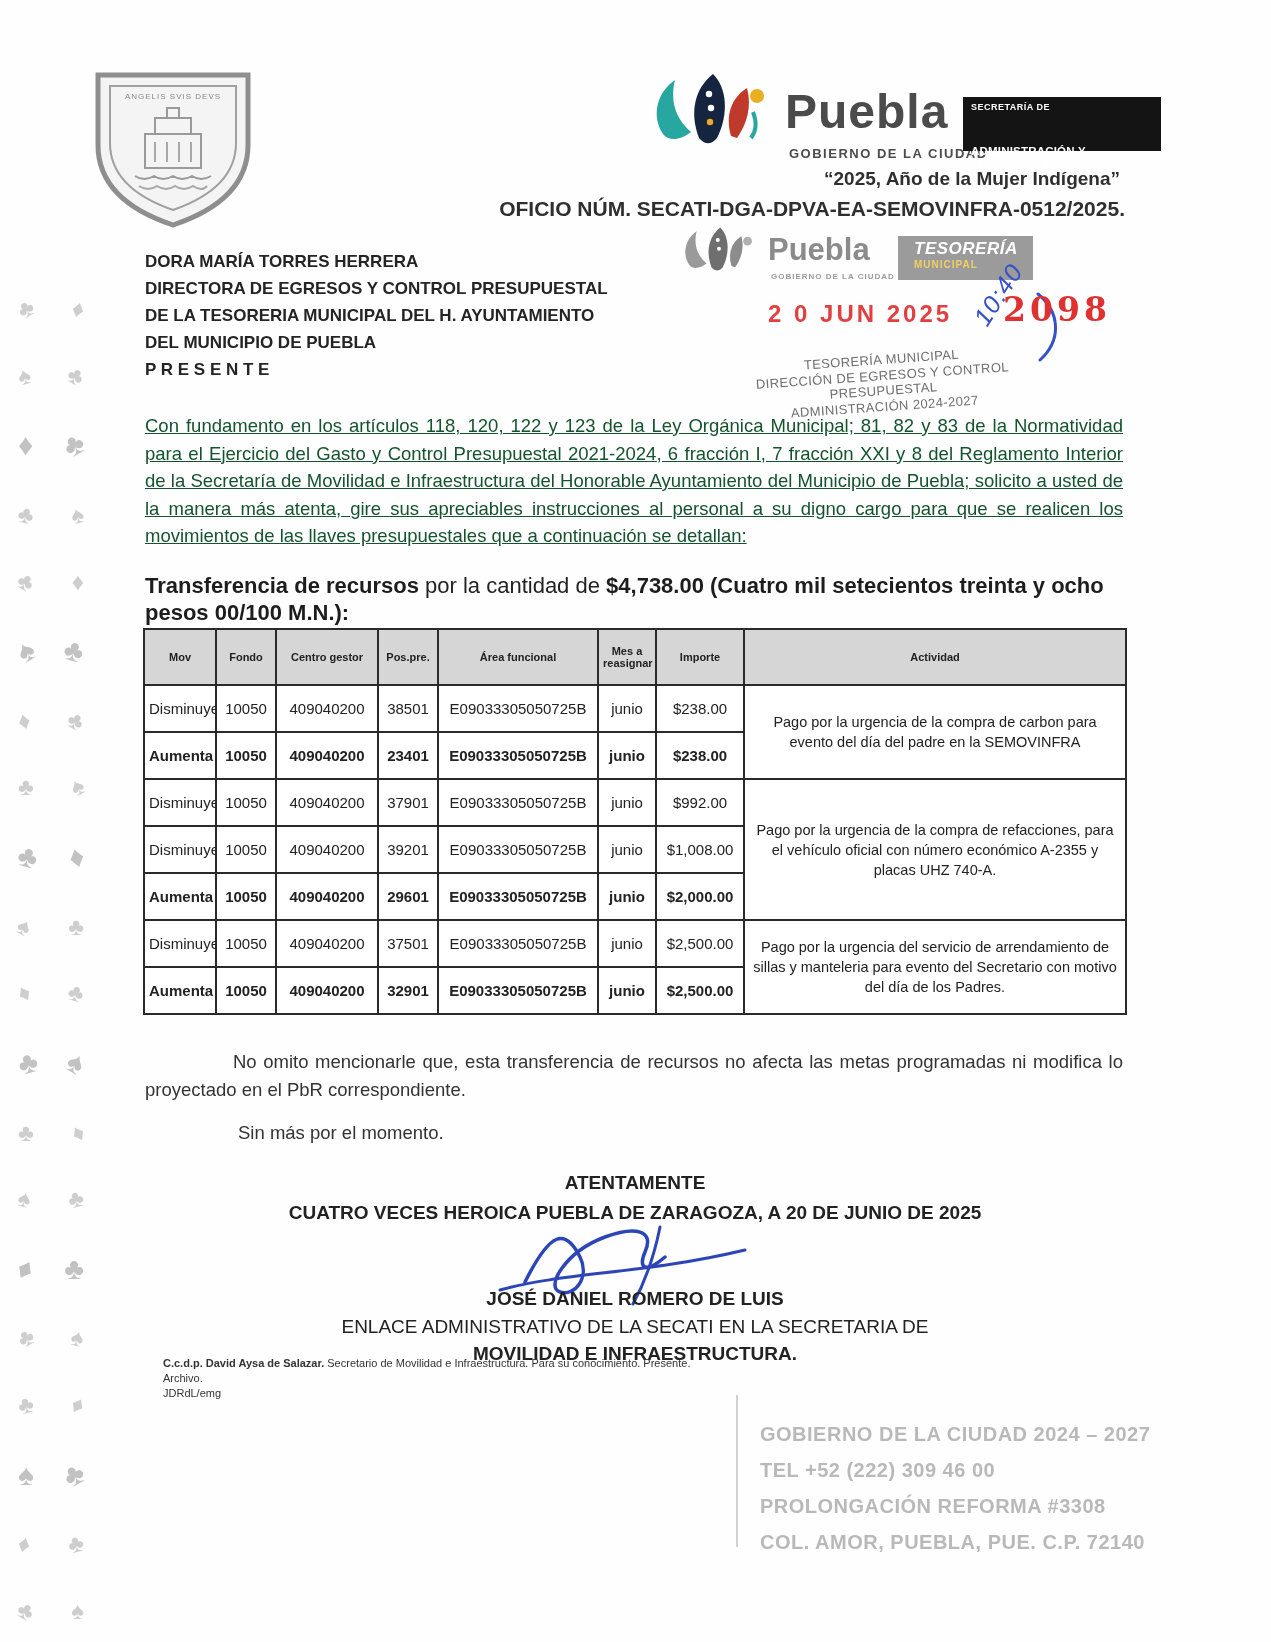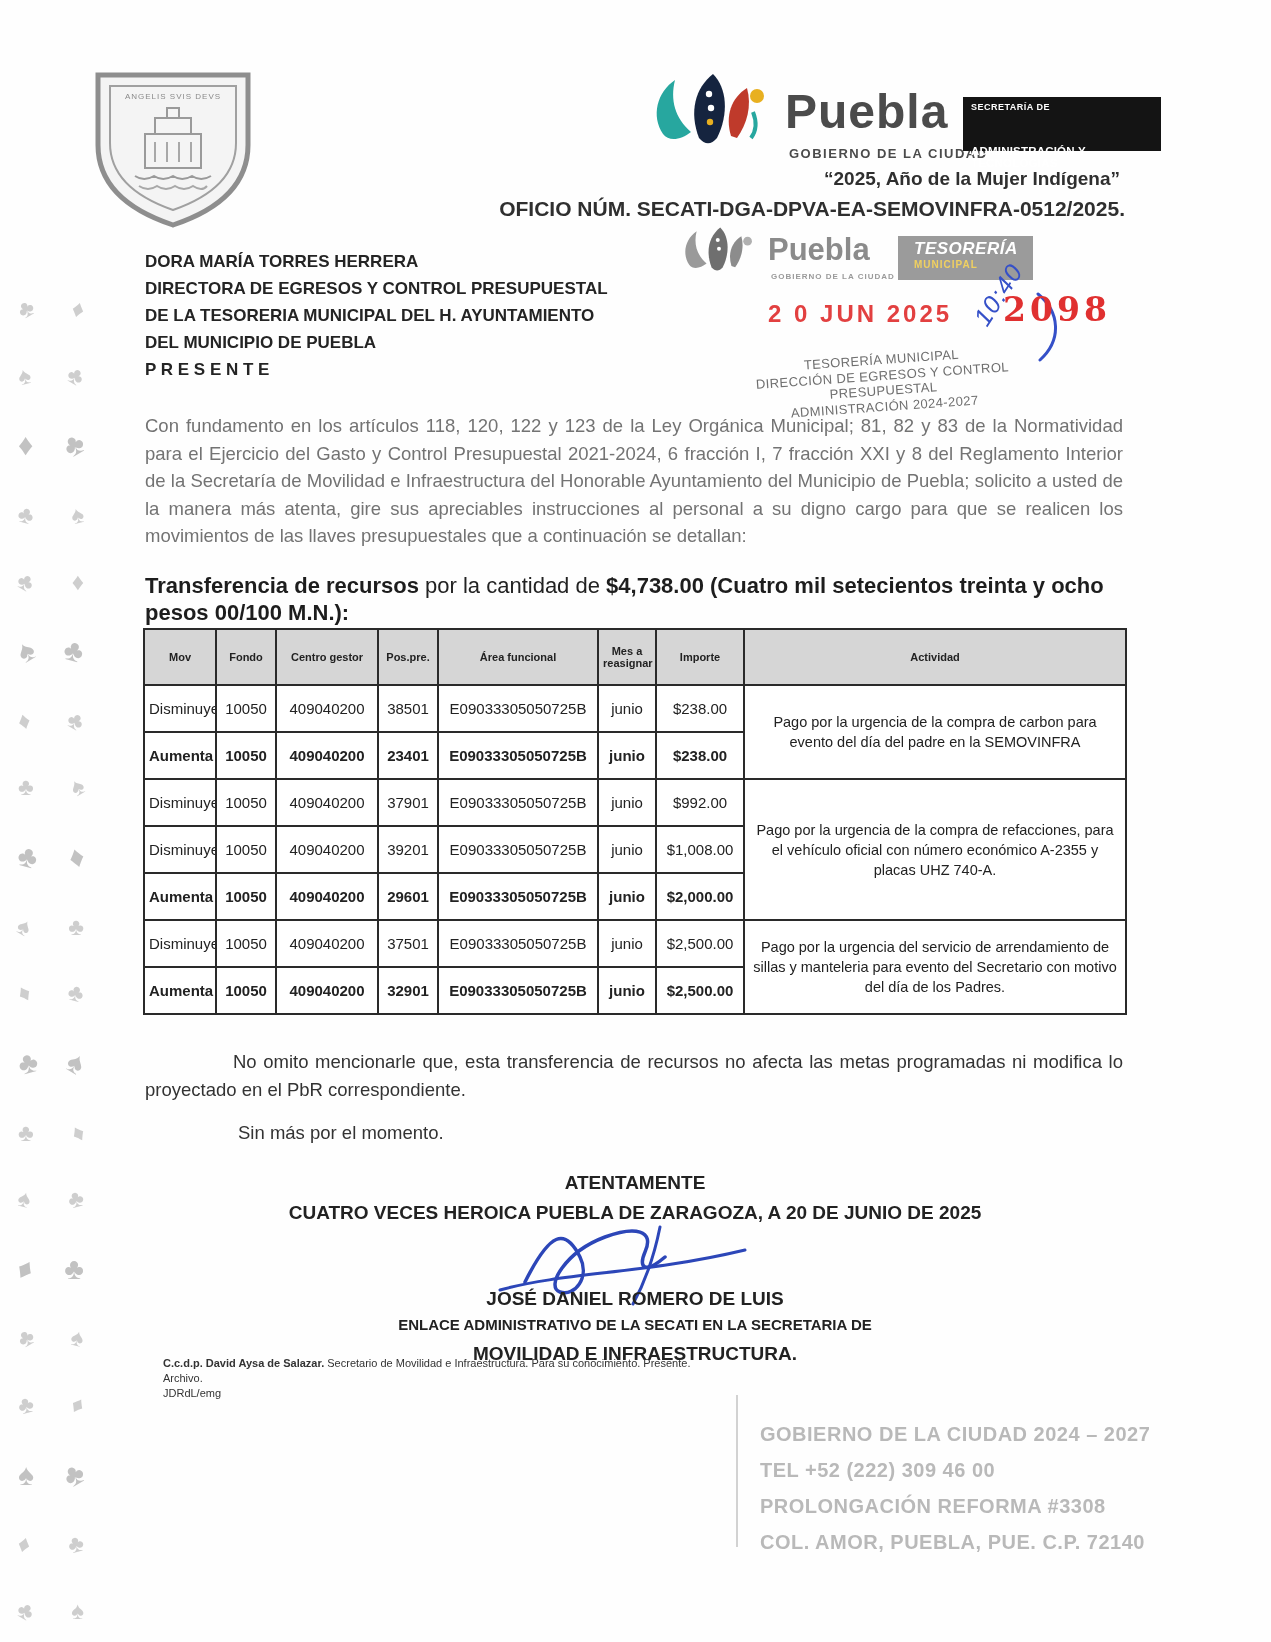--- a/index.html
+++ b/index.html
@@ -61,21 +61,21 @@
     transform:rotate(-57deg); transform-origin:left bottom; letter-spacing:1px;
   }
   .time-swoosh{ left:1030px; top:292px; }
   .stamp-folio{ left:1003px; top:290px; font-family:"DejaVu Serif", serif; font-size:33px; font-weight:bold; color:#e03030; letter-spacing:4px; }
   .stamp-office{
     left:688px; top:352px; width:390px; text-align:center;
     transform:rotate(-4deg); color:#6f6f6f; font-size:13px; line-height:15.5px; letter-spacing:.4px;
   }
 
   
-  .para1{ left:145px; top:412px; width:978px; font-size:18.5px; line-height:27.5px; text-align:justify; color:#737373; }
+  .para1{ left:145px; top:412px; width:978px; font-size:18.5px; line-height:27.5px; text-align:justify; color:#14532d;text-decoration:underline; }
   .transfer{ left:145px; top:572px; width:985px; font-size:22px; line-height:27px; color:#222; }
   .transfer b{ color:#1d1d1d; }
 
   
   .table-wrap{ left:143px; top:628px; }
   table.transfer-table{ border-collapse:collapse; table-layout:fixed; width:982px; }
   .transfer-table th, .transfer-table td{
     border:2px solid #2a2a2a; text-align:center; vertical-align:middle;
     padding:2px 4px; background:#fff; overflow:hidden;
   }
@@ -86,21 +86,21 @@
 
   .para2{ left:145px; top:1048px; width:978px; font-size:18.5px; line-height:28px; text-align:justify; text-indent:88px; color:#333; }
   .closing-line{ left:238px; top:1122px; font-size:18.5px; color:#333; }
 
   
   .center-col{ left:145px; width:980px; text-align:center; color:#222; }
   .salutation{ top:1172px; font-size:19px; font-weight:bold; }
   .city-date{ top:1202px; font-size:19px; font-weight:bold; }
   .sig-svg{ left:495px; top:1212px; }
   .signer-name{ top:1288px; font-size:19px; font-weight:bold; }
-  .signer-title1{ top:1316px; font-size:15px; font-weight:bold; }
+  .signer-title1{ top:1316px; font-size:19px; font-weight:normal; }
   .signer-title2{ top:1343px; font-size:19px; font-weight:bold; }
 
   
   .cc{ left:163px; top:1356px; font-size:11px; color:#333; line-height:15px; }
   .cc .b{ font-weight:bold; }
 
   
   .capital-logo{ left:362px; top:1406px; width:360px; text-align:center; color:#3f3f3f; }
   .capital-top{ display:flex; align-items:center; justify-content:center; gap:10px; }
   .capital-top .txt{ font-size:27px; font-weight:bold; letter-spacing:7px; }

